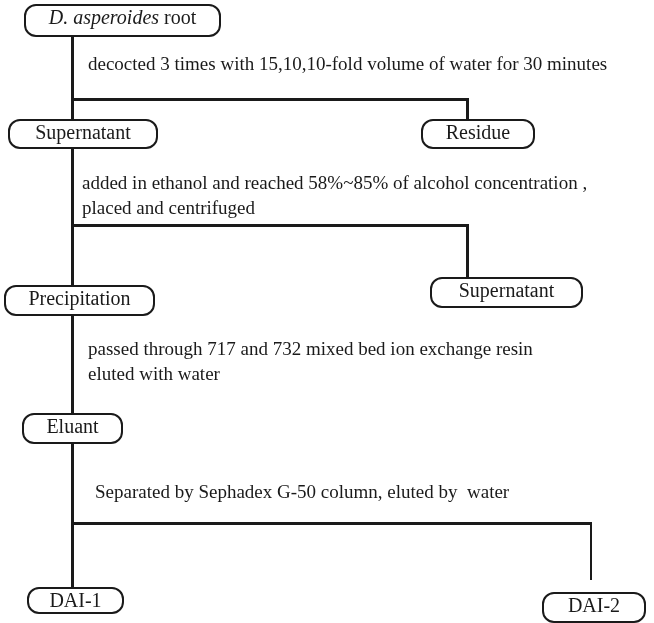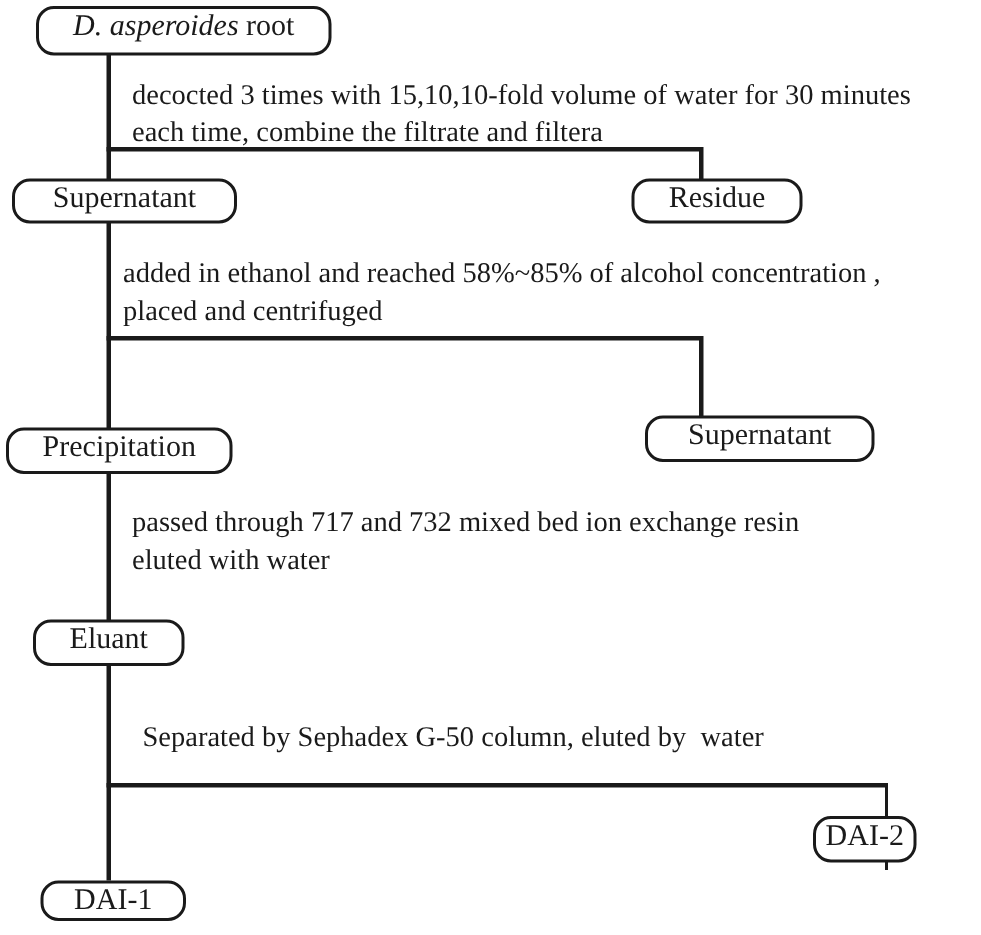--- a/index.html
+++ b/index.html
@@ -53,21 +53,20 @@
   <div class="connector" style="left:466px;top:98px;width:2.5px;height:23px;"></div>
 
   <div class="connector" style="left:71px;top:224px;width:397px;height:2.5px;"></div>
   <div class="connector" style="left:466px;top:224px;width:2.5px;height:55px;"></div>
 
   <div class="connector" style="left:71px;top:522px;width:521px;height:2.5px;"></div>
   <div class="connector" style="left:589.5px;top:522px;width:2.5px;height:58px;"></div>
 
   <div class="annotation" style="left:88px;top:51px;">
     <div>decocted 3 times with 15,10,10-fold volume of water for 30 minutes</div>
-    <div>each time, combine the filtrate and filtera</div>
   </div>
 
   <div class="annotation" style="left:82px;top:170px;">
     <div>added in ethanol and reached 58%~85% of alcohol concentration ,</div>
     <div>placed and centrifuged</div>
   </div>
 
   <div class="annotation" style="left:88px;top:336px;">
     <div>passed through 717 and 732 mixed bed ion exchange resin</div>
     <div>eluted with water</div>
@@ -99,17 +98,17 @@
   </div>
 
   <div class="node" style="left:22px;top:413px;width:101px;height:31px;">
     <span>Eluant</span>
   </div>
 
   <div class="node" style="left:27px;top:587px;width:97px;height:27px;">
     <span>DAI-1</span>
   </div>
 
-  <div class="node" style="left:542px;top:544px;width:69px;height:31px;">
+  <div class="node" style="left:542px;top:592px;width:104px;height:31px;">
     <span>DAI-2</span>
   </div>
 
 </div>
 
 </body></html>

